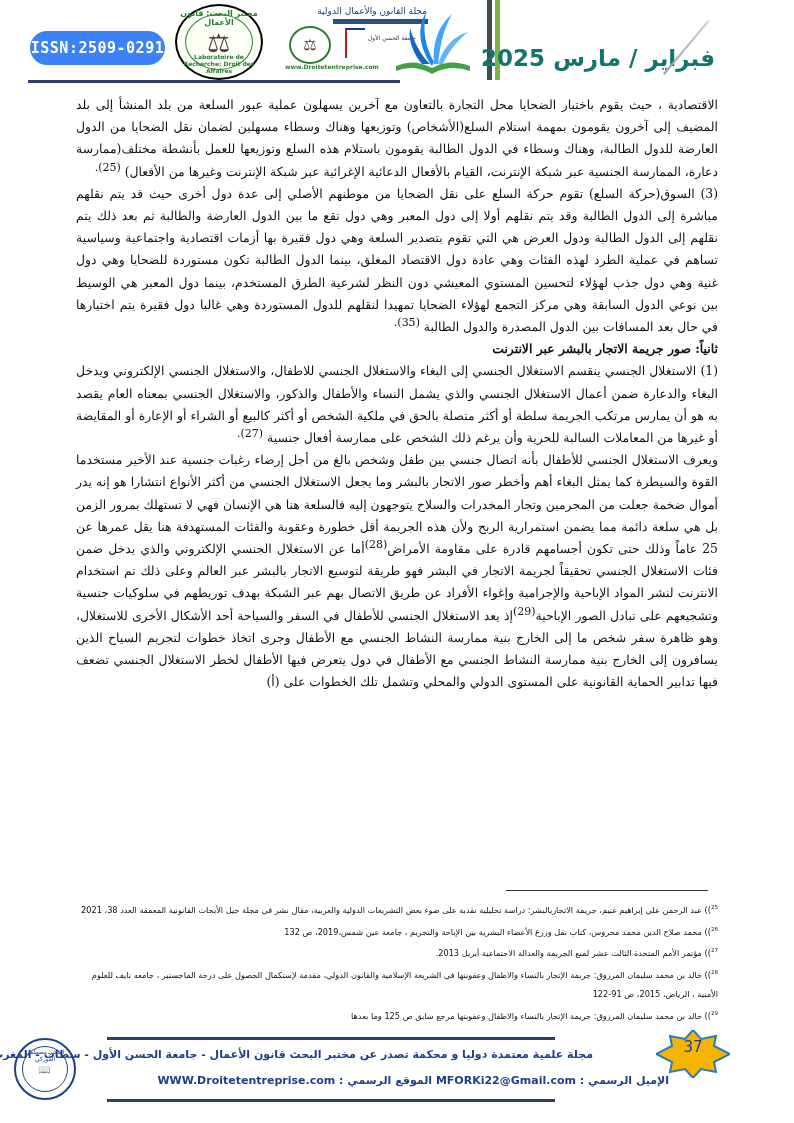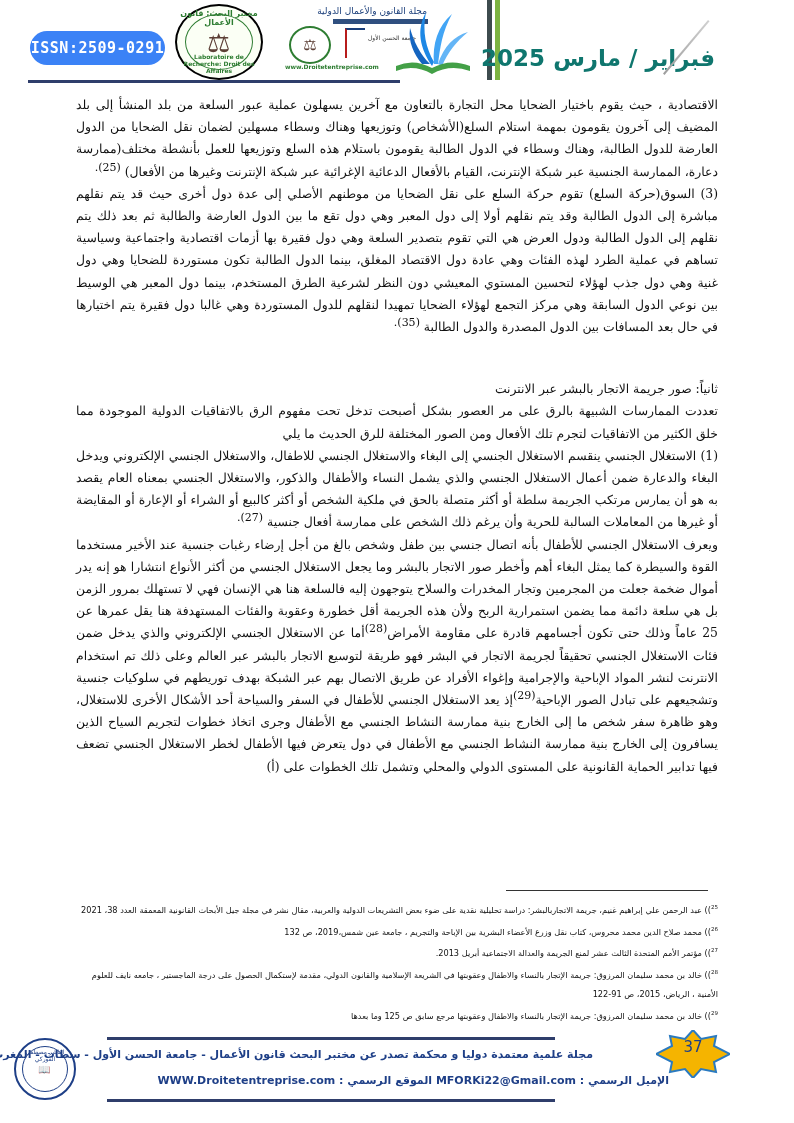--- a/index.html
+++ b/index.html
@@ -29,21 +29,21 @@
   .issue-line { position: absolute; left: 515px; top: 2px; width: 200px; direction: rtl; text-align: right; font-size: 20px; font-weight: bold; color: #2e9a3a; white-space: nowrap; }
   .issue-line .num { color: #e53935; }
   .date-line { position: absolute; left: 505px; top: 45px; width: 210px; direction: rtl; text-align: right; font-size: 23px; font-weight: bold; color: #0f766e; white-space: nowrap; }
   .diag-line { position: absolute; left: 708px; top: 20px; width: 2px; height: 70px; background: linear-gradient(#d0d0d0,#9e9e9e); transform: rotate(40deg); transform-origin: top left; }
 
   .header-rule { position: absolute; left: 28px; top: 80px; width: 372px; height: 3px; background: #2f3e6b; }
 
   
   .content { position: absolute; left: 76px; top: 94px; width: 642px; direction: rtl; text-align: justify; font-family: "DejaVu Serif", serif; font-size: 12.4px; line-height: 22.2px; color: #111; }
   .content p { margin: 0; }
-  .content .heading { font-weight: normal; text-align: right; margin-top: 40px; }
+  .content .heading { font-weight: bold; text-align: right; }
   .ref { font-size: 11px; vertical-align: super; line-height: 0; }
 
   .fn-rule { position: absolute; left: 506px; top: 890px; width: 202px; height: 1px; background: #333; }
   .footnotes { position: absolute; left: 76px; top: 898px; width: 642px; direction: rtl; text-align: right; font-family: "DejaVu Sans", sans-serif; font-size: 8.2px; line-height: 19px; color: #111; }
   .footnotes .fn { margin: 0; }
   .footnotes .fn sup { font-size: 5.5px; }
 
   
   .footer-seal { position: absolute; left: 14px; top: 1038px; width: 62px; height: 62px; border-radius: 50%; border: 2px solid #1e3f87; box-sizing: border-box; background: #fff; }
   .footer-seal .inner { position: absolute; left: 6px; top: 6px; right: 6px; bottom: 6px; border-radius: 50%; border: 1px solid #1e3f87; }
@@ -100,23 +100,20 @@
   <p>
     <span>الاقتصادية ، حيث يقوم باختيار الضحايا محل التجارة بالتعاون مع آخرين يسهلون عملية عبور السلعة من بلد المنشأ إلى بلد المضيف إلى آخرون يقومون بمهمة استلام السلع(الأشخاص) وتوزيعها وهناك وسطاء مسهلين لضمان نقل الضحايا من الدول العارضة للدول الطالبة، وهناك وسطاء في الدول الطالبة يقومون باستلام هذه السلع وتوزيعها للعمل  بأنشطة مختلف(ممارسة دعارة، الممارسة الجنسية عبر شبكة الإنترنت، القيام بالأفعال الدعائية الإغرائية عبر شبكة الإنترنت وغيرها من الأفعال) </span>
     <span class="ref">(25).</span>
   </p>
   <p>
     <span>(3) السوق(حركة السلع) تقوم حركة السلع على نقل الضحايا من موطنهم الأصلي إلى عدة دول أخرى حيث قد يتم نقلهم مباشرة إلى الدول الطالبة وقد يتم نقلهم أولا إلى دول المعبر وهي دول تقع ما بين الدول العارضة والطالبة ثم بعد ذلك يتم نقلهم إلى الدول الطالبة ودول العرض هي التي تقوم بتصدير السلعة وهي دول فقيرة بها أزمات اقتصادية واجتماعية وسياسية تساهم في عملية الطرد لهذه الفئات وهي عادة دول الاقتصاد المغلق، بينما الدول الطالبة تكون مستوردة للضحايا وهي دول غنية وهي دول جذب لهؤلاء لتحسين المستوي المعيشي دون النظر لشرعية الطرق المستخدم، بينما دول المعبر هي الوسيط بين نوعي الدول السابقة وهي مركز التجمع لهؤلاء الضحايا تمهيدا لنقلهم للدول المستوردة وهي غالبا دول فقيرة يتم اختيارها في حال بعد المسافات بين الدول المصدرة والدول الطالبة </span>
     <span class="ref">(35).</span>
   </p>
   <p class="heading">ثانياً: صور جريمة الاتجار بالبشر عبر الانترنت</p>
   <p>
-    <span>تعددت الممارسات الشبيهة بالرق على مر العصور بشكل أصبحت تدخل تحت مفهوم الرق بالاتفاقيات الدولية الموجودة مما خلق الكثير من الاتفاقيات لتجرم تلك الأفعال ومن الصور المختلفة للرق الحديث ما يلي</span>
-  </p>
-  <p>
     <span>(1) الاستغلال الجنسي ينقسم الاستغلال الجنسي  إلى البغاء والاستغلال الجنسي للاطفال، والاستغلال الجنسي الإلكتروني ويدخل البغاء والدعارة ضمن أعمال الاستغلال الجنسي والذي يشمل النساء والأطفال والذكور، والاستغلال الجنسي بمعناه العام يقصد به هو أن يمارس مرتكب الجريمة سلطة أو أكثر متصلة بالحق في ملكية الشخص أو أكثر كالبيع أو الشراء أو الإعارة أو المقايضة أو غيرها من المعاملات السالبة للحرية وأن يرغم ذلك الشخص على ممارسة أفعال جنسية </span>
     <span class="ref">(27).</span>
   </p>
   <p>
     <span>ويعرف الاستغلال الجنسي للأطفال بأنه اتصال جنسي بين طفل وشخص بالغ من أجل إرضاء رغبات جنسية عند الأخير مستخدما القوة والسيطرة كما يمثل البغاء أهم وأخطر صور الاتجار بالبشر وما يجعل الاستغلال الجنسي من أكثر الأنواع انتشارا هو إنه يدر أموال ضخمة جعلت من المجرمين وتجار المخدرات والسلاح يتوجهون إليه فالسلعة هنا هي الإنسان فهي لا تستهلك بمرور الزمن بل هي سلعة دائمة مما يضمن استمرارية الربح ولأن هذه الجريمة أقل خطورة وعقوبة والفئات المستهدفة هنا يقل عمرها عن 25 عاماً وذلك حتى تكون أجسامهم قادرة على مقاومة الأمراض</span><span class="ref">(28)</span><span>أما عن الاستغلال الجنسي الإلكتروني والذي يدخل ضمن فئات الاستغلال الجنسي تحقيقاً لجريمة الاتجار في البشر فهو طريقة لتوسيع الاتجار بالبشر عبر العالم وعلى ذلك تم استخدام الانترنت لنشر المواد الإباحية والإجرامية وإغواء الأفراد عن طريق الاتصال بهم عبر الشبكة بهدف توريطهم في سلوكيات جنسية وتشجيعهم على تبادل الصور الإباحية</span><span class="ref">(29)</span><span>إذ يعد الاستغلال الجنسي للأطفال في السفر والسياحة أحد الأشكال الأخرى للاستغلال، وهو ظاهرة سفر شخص ما إلى الخارج بنية ممارسة النشاط الجنسي مع الأطفال وجرى اتخاذ خطوات لتجريم السياح الذين يسافرون إلى الخارج بنية ممارسة النشاط الجنسي مع الأطفال في دول يتعرض فيها الأطفال لخطر الاستغلال الجنسي تضعف فيها تدابير الحماية القانونية على المستوى الدولي والمحلي وتشمل تلك الخطوات على (أ)</span>
   </p>
 </div>
 
 <div class="fn-rule"></div>
 <div class="footnotes">

